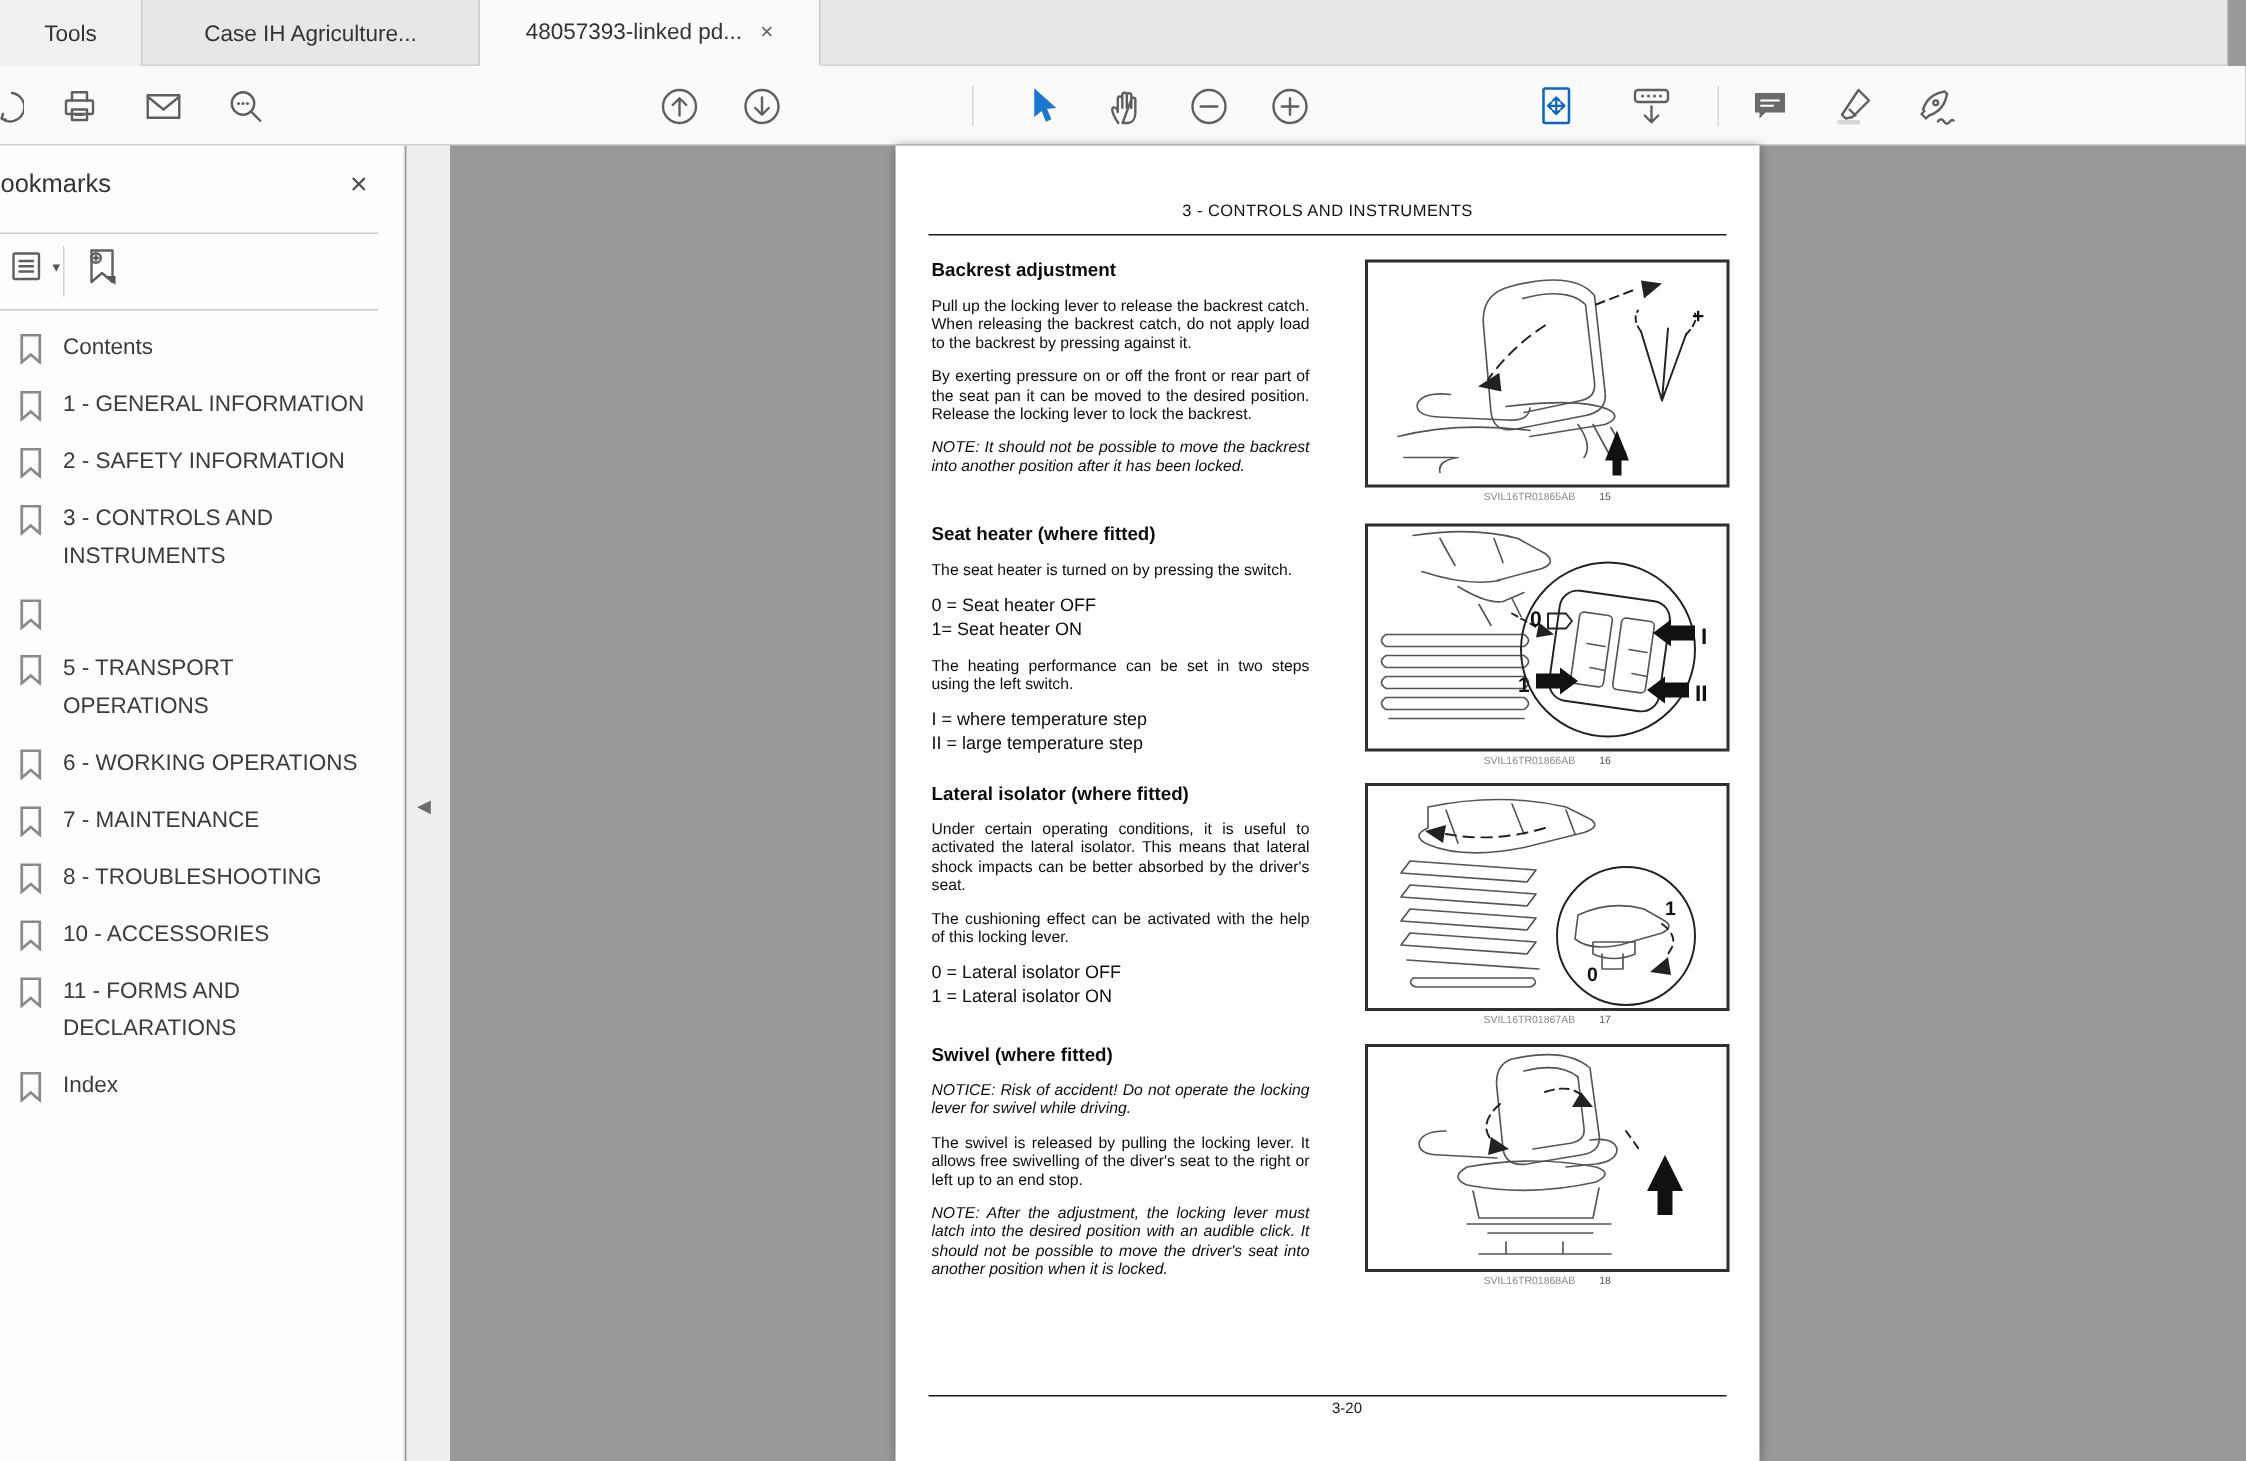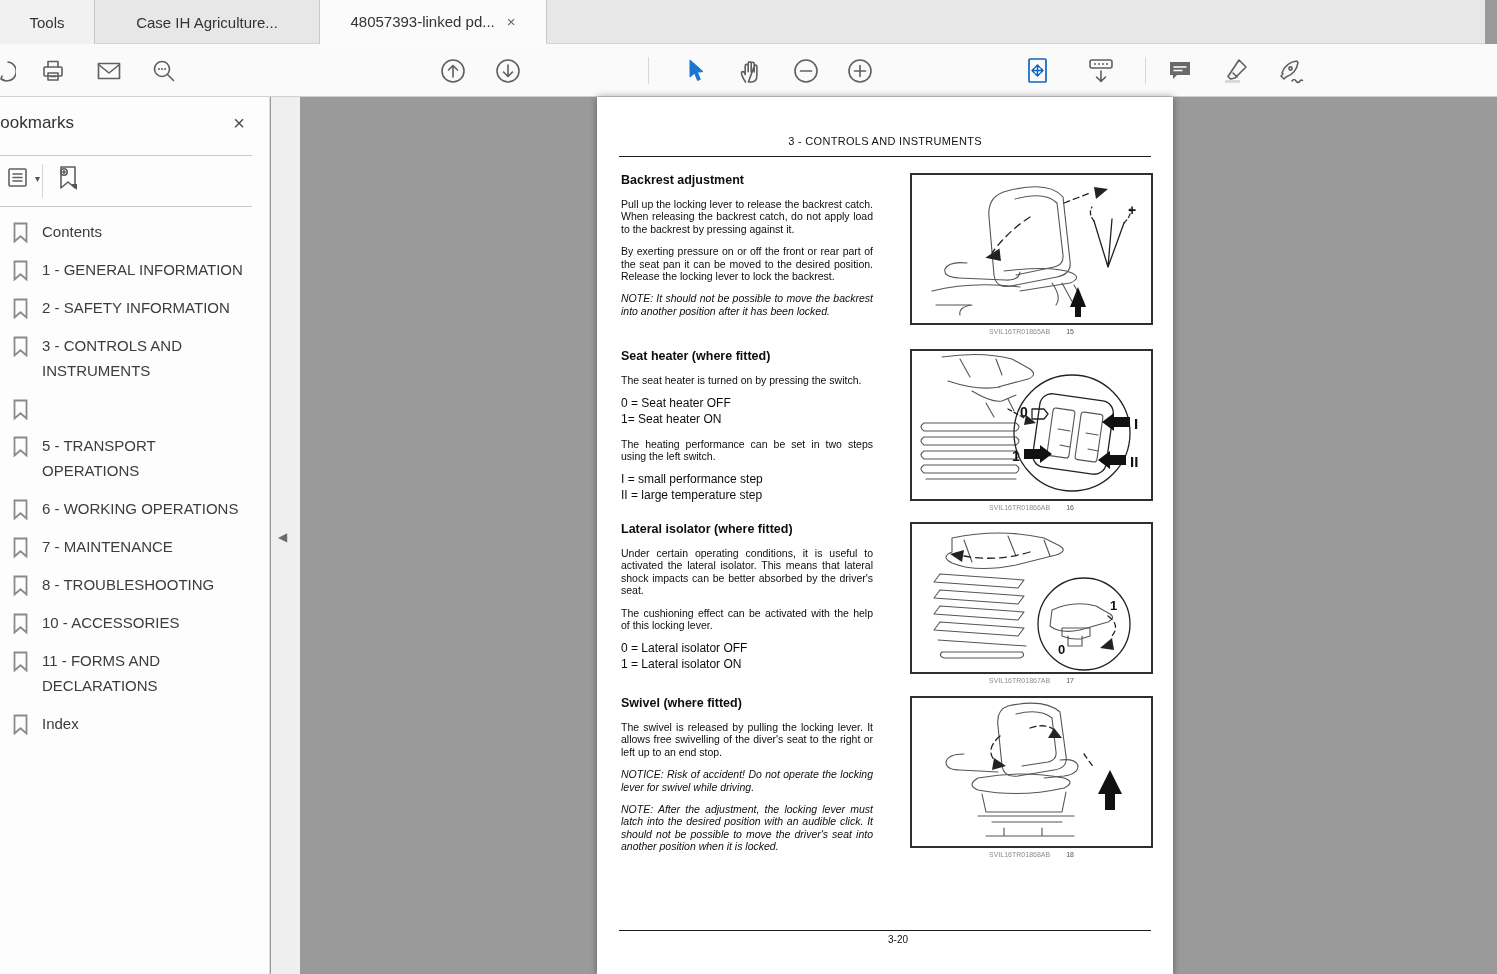--- a/index.html
+++ b/index.html
@@ -354,21 +354,21 @@
     <div class="section" style="top:252px">
       <div class="sec-left">
         <div class="sec-h">Seat heater (where fitted)</div>
         <p class="bodytext">The seat heater is turned on by pressing the switch.</p>
         <div class="codes">
           <div class="codeline">0 = Seat heater OFF</div>
           <div class="codeline">1= Seat heater ON</div>
         </div>
         <p class="bodytext">The heating performance can be set in two steps using the left switch.</p>
         <div class="codes">
-          <div class="codeline">I = small performance step</div>
+          <div class="codeline">I = where temperature step</div>
           <div class="codeline">II = large temperature step</div>
         </div>
       </div>
       <div class="sec-right">
         <div class="figframe">
           <svg width="239" height="148" viewBox="0 0 239 148">
             <path class="sketch" d="M30 6 q40 -6 70 2 l18 10 q8 6 -2 10 l-30 8 M48 8 l10 18 M84 8 l6 16 M36 30 q30 10 52 6"></path>
             <path class="sketch" d="M60 40 q20 12 30 10 l14 -6 M74 52 l8 14 M96 48 l6 12"></path>
             <path class="sketch" d="M12 72 h92 q6 4 0 8 h-92 q-6 -4 0 -8 z M12 86 h92 q6 4 0 8 h-92 q-6 -4 0 -8 z M12 100 h92 q6 4 0 8 h-92 q-6 -4 0 -8 z M12 114 h92 q6 4 0 8 h-92 q-6 -4 0 -8 z M14 128 h90"></path>
             <path class="sketch-dark" d="M96 58 l18 10" stroke-dasharray="4 3"></path>
@@ -426,22 +426,22 @@
         <div class="figcap">
           <span>SVIL16TR01867AB</span>
           <span class="num">17</span>
         </div>
       </div>
     </div>
 
     <div class="section" style="top:599px">
       <div class="sec-left">
         <div class="sec-h">Swivel (where fitted)</div>
+        <p class="bodytext note">NOTICE: Risk of accident!  Do not operate the locking lever for swivel while driving.</p>
         <p class="bodytext">The swivel is released by pulling the locking lever.  It allows free swivelling of the diver's seat to the right or left up to an end stop.</p>
-        <p class="bodytext note">NOTICE: Risk of accident!  Do not operate the locking lever for swivel while driving.</p>
         <p class="bodytext note">NOTE: After the adjustment, the locking lever must latch into the desired position with an audible click. It should not be possible to move the driver's seat into another position when it is locked.</p>
       </div>
       <div class="sec-right">
         <div class="figframe">
           <svg width="239" height="148" viewBox="0 0 239 148">
             <path class="sketch" d="M96 8 q36 -8 52 6 l6 44 q2 12 -12 14 l-36 6 q-14 2 -16 -10 l-4 -40 q-2 -16 10 -20 z"></path>
             <path class="sketch" d="M104 16 q24 -6 36 4 l4 34 q1 8 -8 10 l-26 4"></path>
             <path class="sketch" d="M52 56 q-16 0 -18 8 q0 8 14 8 l38 2 M148 62 q16 -2 18 6 q0 8 -14 10 l-20 2"></path>
             <path class="sketch" d="M66 80 q44 -8 86 0 q12 4 0 10 q-44 10 -86 2 q-12 -5 0 -12 z"></path>
             <path class="sketch" d="M70 96 l4 18 h76 l4 -20 M66 118 h96 M80 124 h70 M92 130 v8 M130 130 v8 M74 138 h88"></path>

